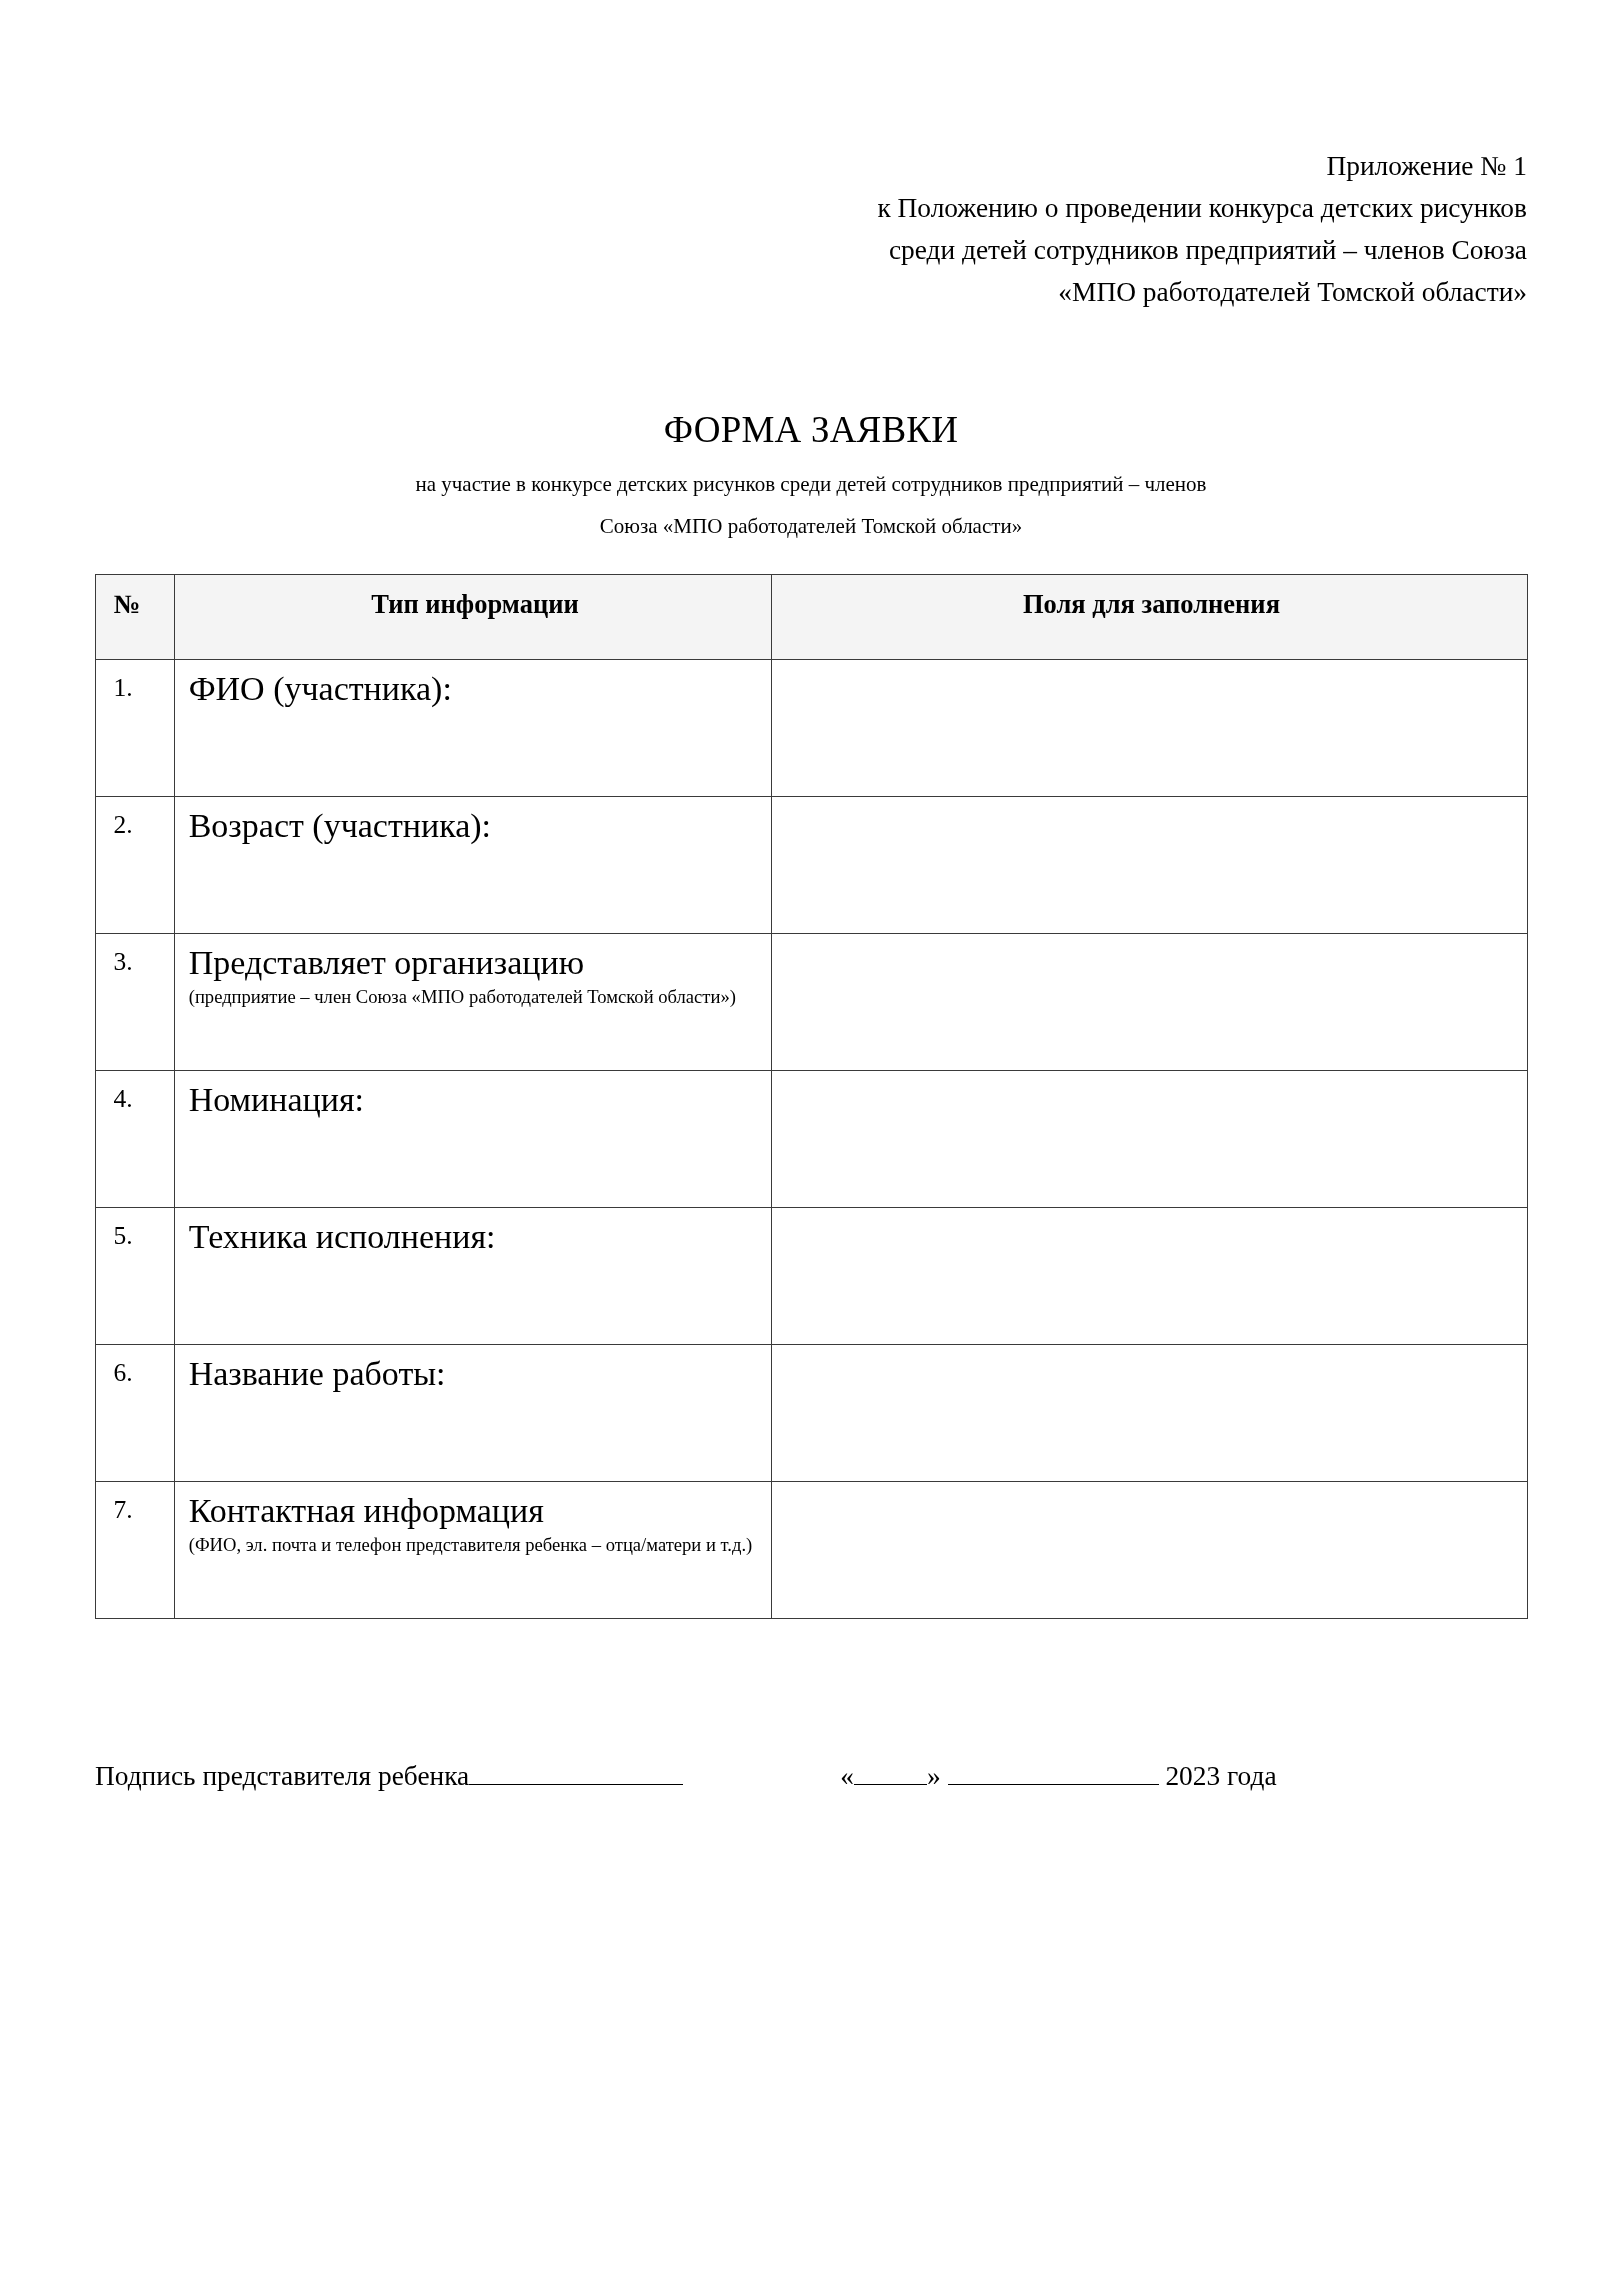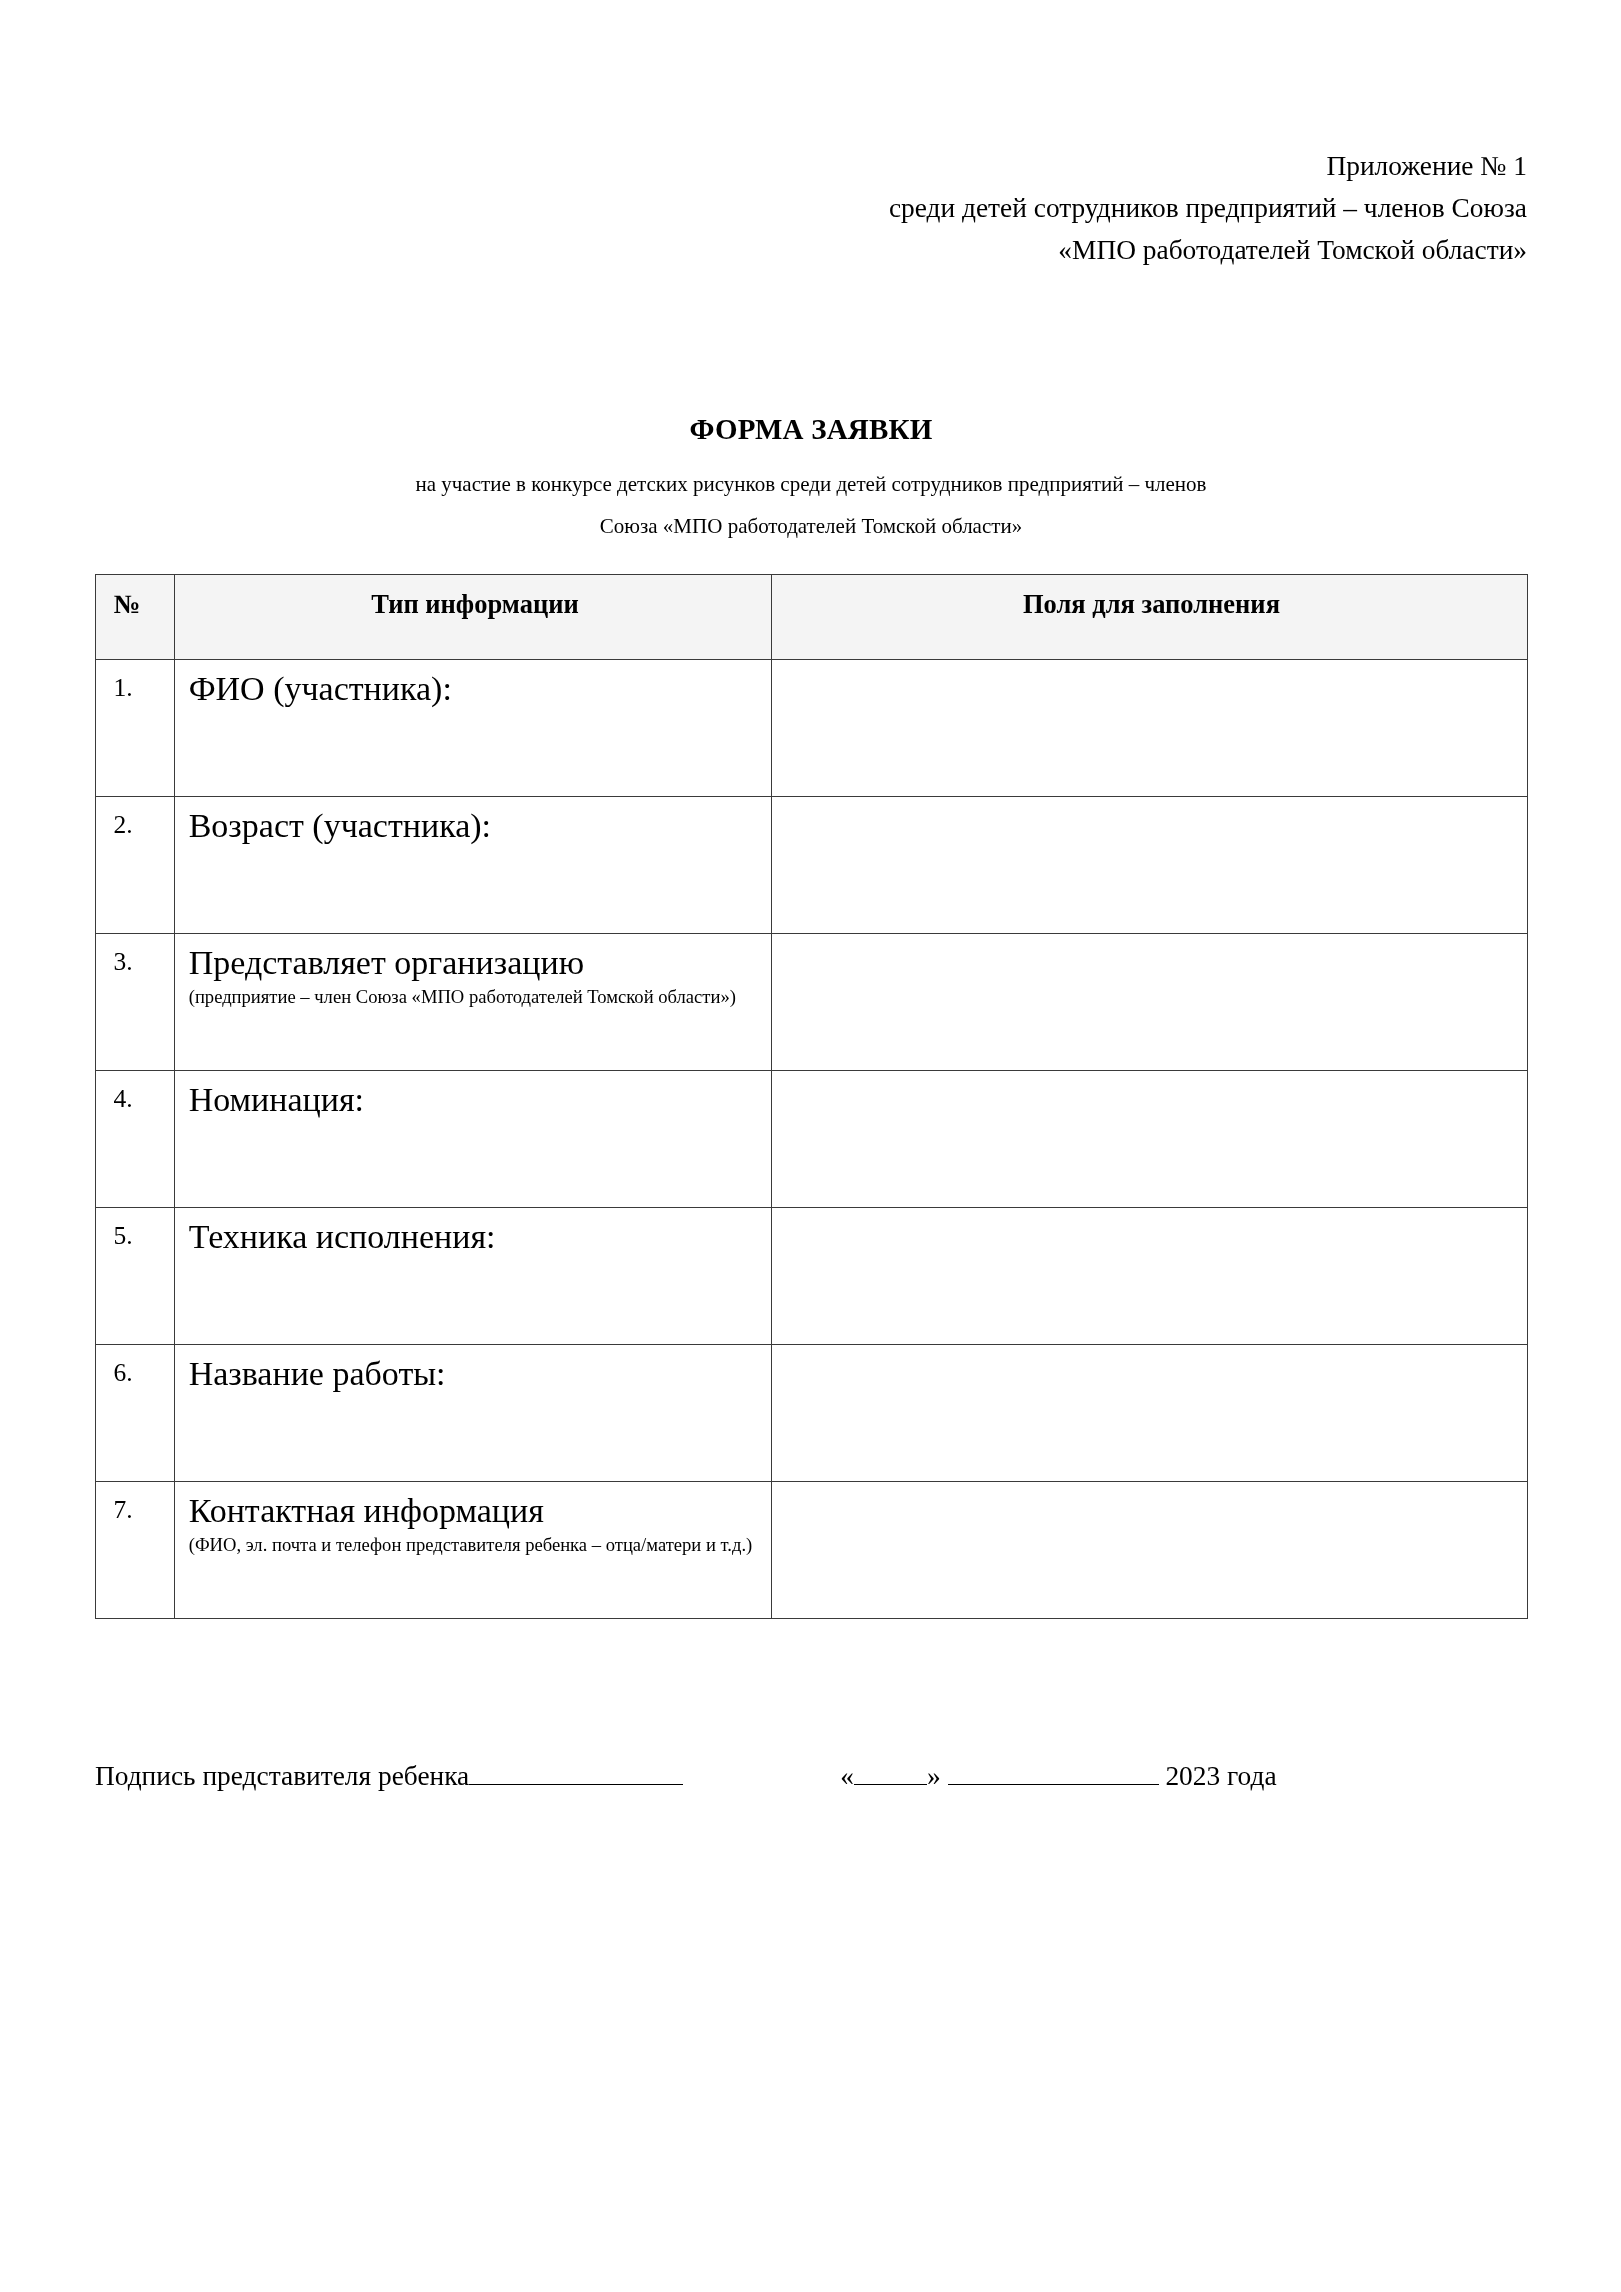--- a/index.html
+++ b/index.html
@@ -40,22 +40,22 @@
 
   
   .title-block {
     position: absolute;
     top: 410px;
     left: 95px;
     width: 1432px;
     text-align: center;
   }
   .form-title {
-    font-size: 29px;
-    font-weight: bold;
+    font-size: 37px;
+    font-weight: normal;
     line-height: 39px;
     letter-spacing: 0.2px;
   }
   .form-subtitle {
     margin-top: 13.7px;
     font-size: 21px;
     line-height: 42px;
   }
   .form-subtitle .line {
     display: block;
@@ -145,20 +145,21 @@
   }
   .quote { letter-spacing: 0; }
 </style>
 </head>
 <body>
 
 <div class="page">
 
   <div class="appendix-block">
     <span class="line">Приложение № 1</span>
+    <span class="line">к Положению о проведении конкурса детских рисунков</span>
     <span class="line">среди детей сотрудников предприятий – членов Союза</span>
     <span class="line">«МПО работодателей Томской области»</span>
   </div>
 
   <div class="title-block">
     <div class="form-title">ФОРМА ЗАЯВКИ</div>
     <div class="form-subtitle">
       <span class="line">на участие в конкурсе детских рисунков среди детей сотрудников предприятий – членов</span>
       <span class="line">Союза «МПО работодателей Томской области»</span>
     </div>

